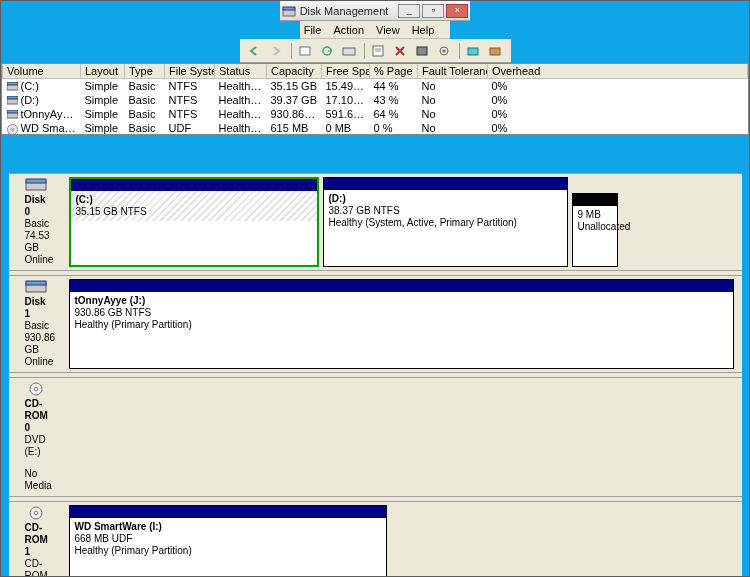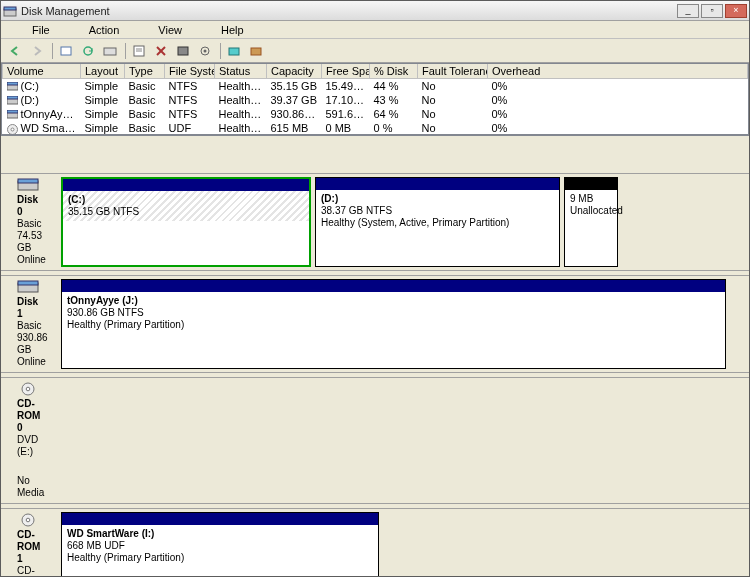--- a/index.html
+++ b/index.html
@@ -1,28 +1,28 @@
 <!DOCTYPE html>
 <html><head>
 <meta charset="utf-8">
 <style>
   html,body{margin:0;padding:0;font-family:Tahoma,Segoe UI,sans-serif;font-size:11px;color:#000;background:#ece9d8;}
   *{box-sizing:border-box;}
-  .window{width:750px;height:577px;display:flex;flex-direction:column;background:#84cc16;border:1px solid #5c5c5c;}
+  .window{width:750px;height:577px;display:flex;flex-direction:column;background:#0ea5e9;border:1px solid #5c5c5c;align-items:center;}
   
   .titlebar{height:20px;background:linear-gradient(to bottom,#f7f7f7,#dcdcdc);display:flex;align-items:center;padding:0 2px;border-bottom:1px solid #a0a0a0;}
   .titlebar .appicon{width:14px;height:14px;margin-right:4px;}
   .titlebar .title{flex:0 0 auto;font-weight:normal;color:#222;}
   .titlebar .subtitle{color:#b0b0b0;margin-left:8px;}
   .titlebar .spacer{flex:1;}
   .titlebar .winbtn{width:22px;height:14px;margin-left:2px;display:flex;align-items:center;justify-content:center;border:1px solid #888;background:#e8e8e8;font-size:9px;line-height:9px;}
   .winbtn.close{background:#d46a5c;color:#fff;border-color:#a04030;}
   
   .menubar{height:18px;display:flex;align-items:center;padding:0 4px;background:#ece9d8;border-bottom:1px solid #c0c0c0;}
-  .menubar span{margin-right:12px;cursor:default;margin-left:27px;}
+  .menubar span{margin-right:12px;cursor:default;}
   
   .toolbar{height:24px;display:flex;align-items:center;padding:0 4px;background:#ece9d8;border-bottom:1px solid #a0a0a0;}
   .tbtn{width:20px;height:20px;display:flex;align-items:center;justify-content:center;margin-right:2px;border:1px solid transparent;}
   .tsep{width:1px;height:16px;background:#a0a0a0;margin:0 3px;}
   
   .voltable{background:#fff;border:1px solid #828790;margin:0;height:72px;overflow:hidden;}
   .voltable table{width:100%;border-collapse:collapse;table-layout:fixed;padding-left:8px;}
   .voltable th{background:#ece9d8;border:1px solid #c0c0c0;border-top:none;font-weight:normal;text-align:left;padding:1px 4px;cursor:default;white-space:nowrap;overflow:hidden;}
   .voltable td{padding:0 4px;white-space:nowrap;overflow:hidden;text-overflow:ellipsis;}
   .voltable tbody tr{height:14px;}
@@ -155,21 +155,21 @@
       </colgroup>
       <thead>
           <tr>
         <th>Volume</th>
         <th>Layout</th>
         <th>Type</th>
         <th>File System</th>
         <th>Status</th>
         <th>Capacity</th>
         <th>Free Spa...</th>
-        <th>% Disk</th>
+        <th>% Page</th>
         <th>Fault Tolerance</th>
         <th>Overhead</th>
       </tr>
         </thead>
       <tbody id="volbody">
           <tr>
             <td><span class="vicon"><svg width="11" height="9">
                   <rect x="0" y="1" width="11" height="7" fill="#ccc" stroke="#666"></rect>
                   <rect x="0" y="0" width="11" height="3" fill="#6aa0d8" stroke="#336"></rect>
                 </svg></span><span>(C:)</span></td>
@@ -257,21 +257,21 @@
             </div>
           </div>
           <div class="partition" style="width: 245px;">
             <div class="phdr"></div>
             <div class="pbody ">
               <div class="pname">(D:)</div>
               <div>38.37 GB NTFS</div>
               <div>Healthy (System, Active, Primary Partition)</div>
             </div>
           </div>
-          <div class="partition blackhdr" style="width: 54px;">
+          <div class="partition blackhdr" style="width: 46px; margin-top: 16px;">
             <div class="phdr"></div>
             <div class="pbody ">
               <div>9 MB</div>
               <div>Unallocated</div>
             </div>
           </div>
         </div>
       </div>
       <div class="diskrow">
         <div class="diskinfo">
@@ -300,21 +300,21 @@
       <div class="diskrow">
         <div class="diskinfo">
           <span class="diskicon">
             <svg width="22" height="14">
               <circle cx="11" cy="7" r="6" fill="#eee" stroke="#777"></circle>
               <circle cx="11" cy="7" r="1.8" fill="#fff" stroke="#777"></circle>
             </svg>
           </span>
           <span class="dname">CD-ROM 0</span>
           <span>DVD (E:)</span>
-          <span style="margin-top:17px;">No Media</span>
+          <span style="margin-top:10px;">No Media</span>
         </div>
         <div class="emptylane"></div>
       </div>
       <div class="diskrow">
         <div class="diskinfo">
           <span class="diskicon">
             <svg width="22" height="14">
               <circle cx="11" cy="7" r="6" fill="#eee" stroke="#777"></circle>
               <circle cx="11" cy="7" r="1.8" fill="#fff" stroke="#777"></circle>
             </svg>

